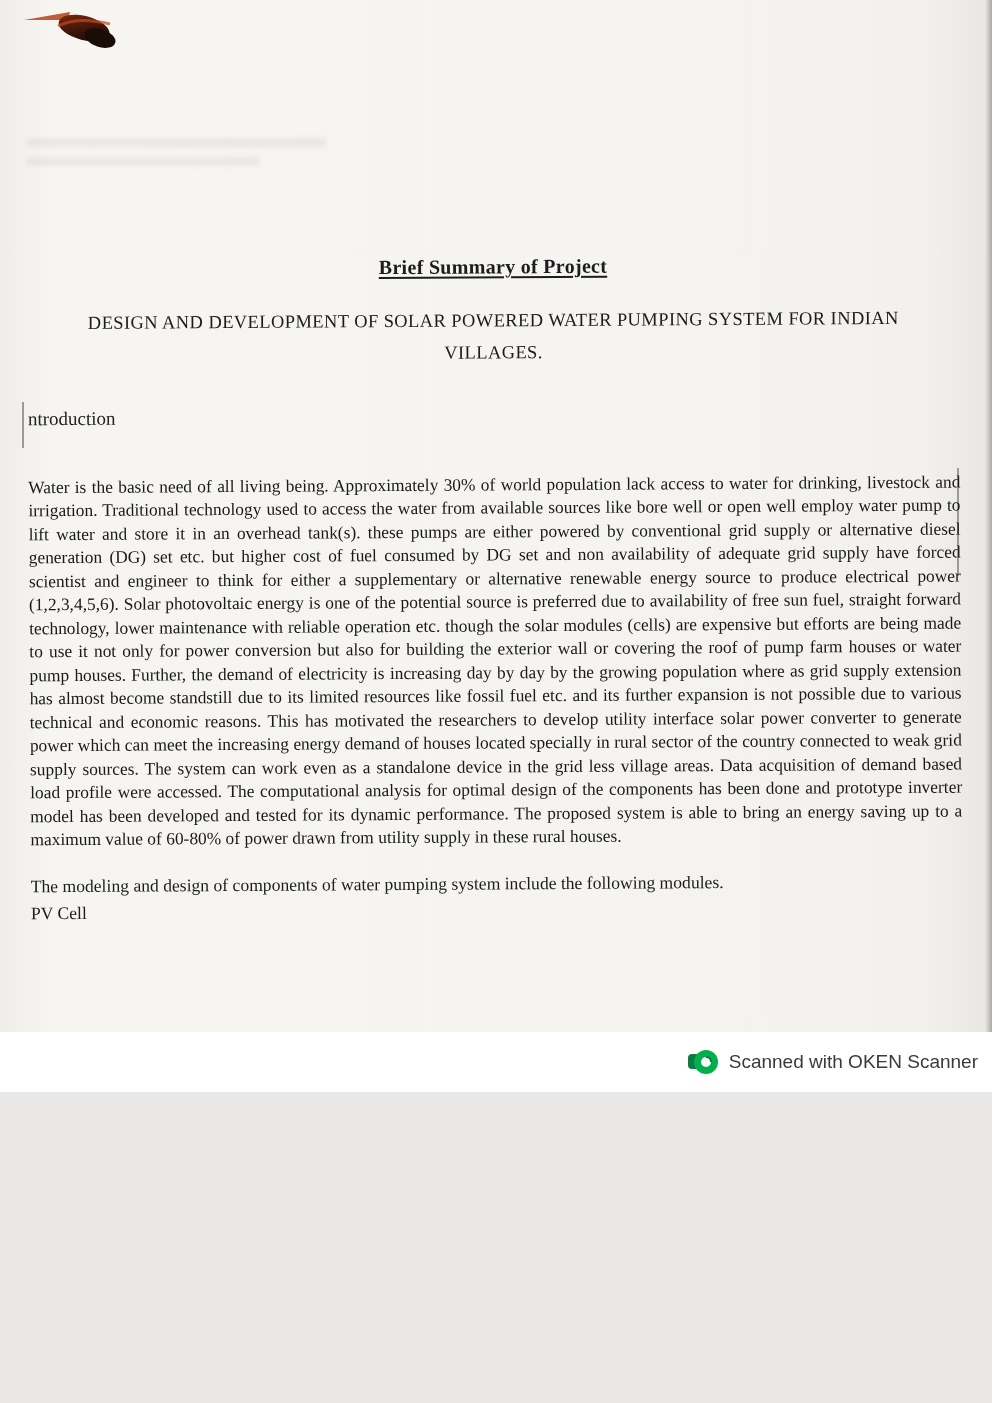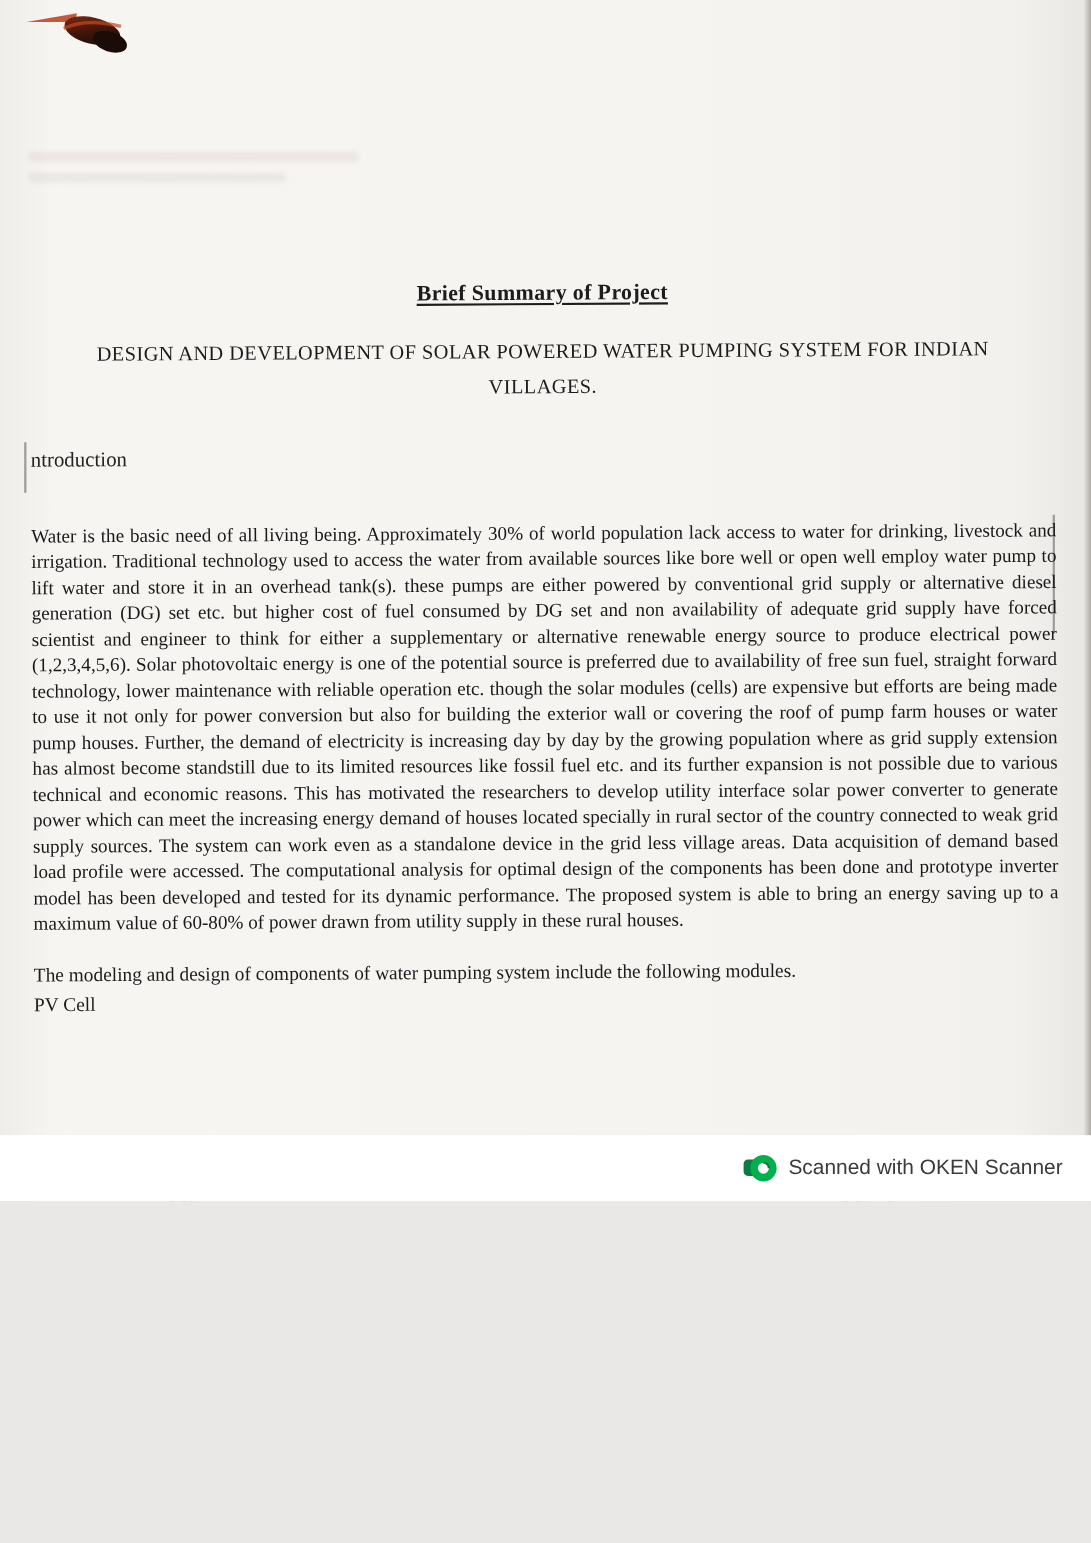--- a/index.html
+++ b/index.html
@@ -55,21 +55,21 @@
   .sig-right-title{left:690px;top:1124px;font-size:21px;}
   .sig-right-dept{left:688px;top:1164px;font-size:21px;}
   .sig-scribble{position:absolute;}
   .scr-left{left:118px;top:1068px;}
   .scr-right{left:726px;top:1074px;}
   
   .footer-bar{
     position:absolute;left:0;right:0;bottom:0;height:60px;
     background:#ffffff;
     display:flex;align-items:center;justify-content:flex-end;
-    padding-right:26px;box-sizing:border-box;
+    padding-right:14px;box-sizing:border-box;
   }
   .scanner-badge{display:flex;align-items:center;gap:10px;}
   .scanner-text{
     font-family:"Liberation Sans", sans-serif;
     font-size:19px;color:#3a3a3a;
   }
 </style>
 </head>
 <body>
 

